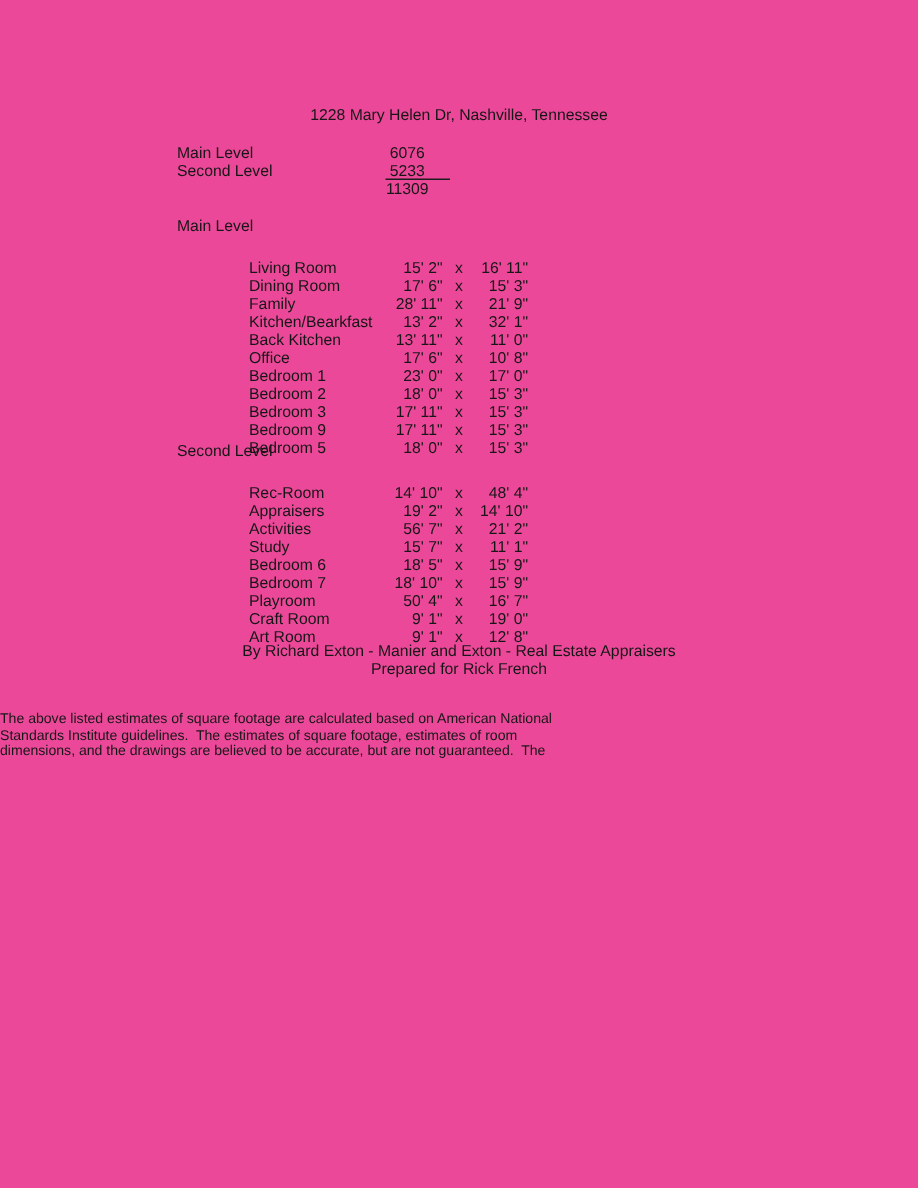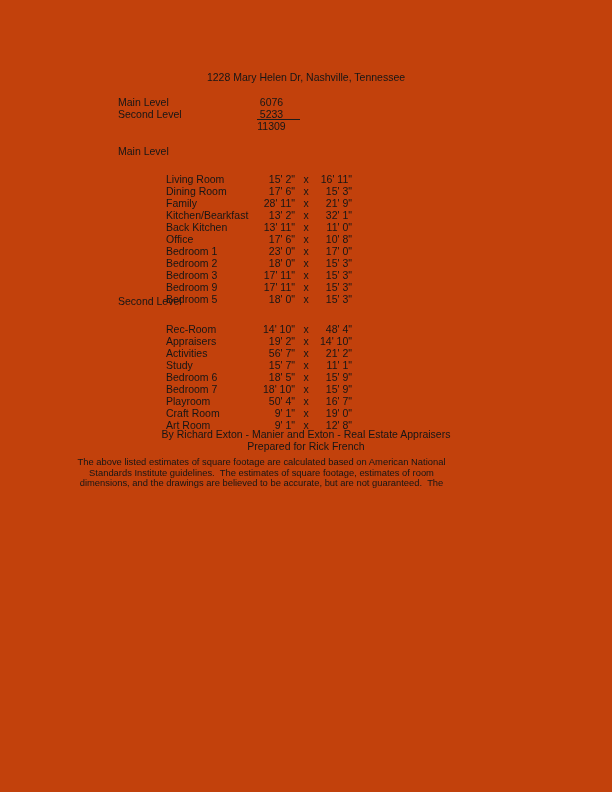--- a/index.html
+++ b/index.html
@@ -1,20 +1,20 @@
 <!DOCTYPE html>
 <html><head>
 <meta charset="utf-8">
 <style>
   html, body { margin: 0; padding: 0; background: #ffffff; }
   .page {
     position: relative;
     width: 612px;
     height: 792px;
-    background: #c2410c;
+    background: #ec4899;
     font-family: "Liberation Sans", "DejaVu Sans", sans-serif;
     font-size: 10.5px;
     color: #161616;
     overflow: hidden;
   }
   .line { height: 12px; line-height: 12px; white-space: nowrap; }
 
   .title {
     position: absolute;
     top: 71px; left: 0;
@@ -49,23 +49,22 @@
 
   .attribution {
     position: absolute;
     top: 427.5px; left: 0;
     width: 612px;
     text-align: center;
   }
 
   .disclaimer {
     position: absolute;
-    top: 457px; left: 0;
+    top: 474px; left: 0;
     width: 523px;
-    text-align: center;
     font-size: 9.4px;
   }
   .disclaimer .dline {
     height: 10.7px;
     line-height: 10.7px;
     white-space: pre-wrap;
   }
 </style>
 </head>
 <body>

